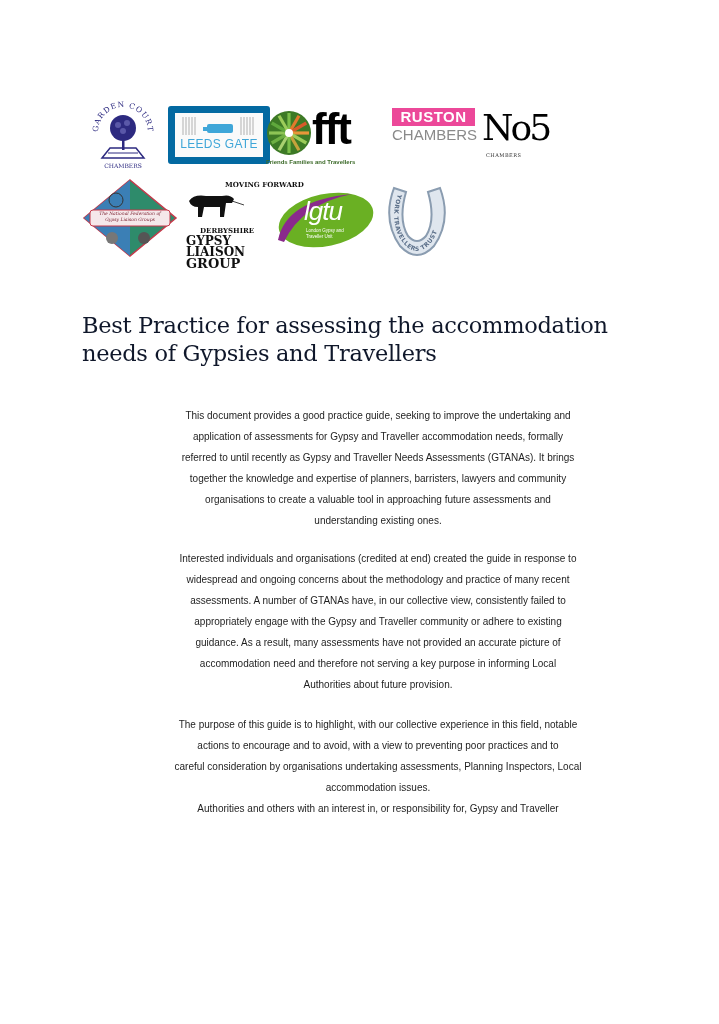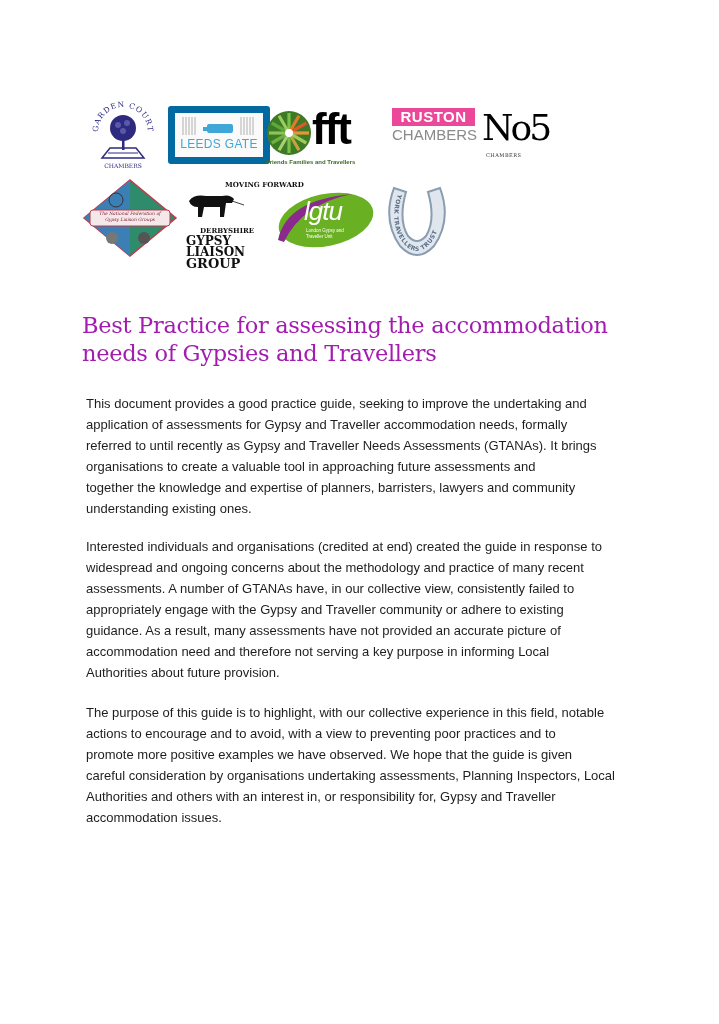--- a/index.html
+++ b/index.html
@@ -1,19 +1,19 @@
 <!DOCTYPE html>
 <html><head>
 <meta charset="utf-8">
 <style>
   html, body { margin: 0; padding: 0; background: #ffffff; }
   body { width: 719px; height: 1024px; position: relative; overflow: hidden; font-family: "Liberation Sans", sans-serif; color: #1a1a1a; }
   .logo { position: absolute; }
-  .title { position: absolute; left: 82px; top: 311px; width: 580px; font-family: "DejaVu Serif", serif; font-size: 22.5px; line-height: 28px; color: #a21caf; letter-spacing: -0.3px; margin: 0; font-weight: normal; }
-  .para { position: absolute; left: 86px; width: 560px; font-family: "Liberation Sans", sans-serif; font-size: 13px; line-height: 21px; color: #1e1e1e; margin: 0; }
+  .title { position: absolute; left: 82px; top: 311px; width: 580px; font-family: "DejaVu Serif", serif; font-size: 22.5px; line-height: 28px; color: #0f172a; letter-spacing: -0.3px; margin: 0; font-weight: normal; }
+  .para { position: absolute; left: 86px; width: 560px; font-family: "Liberation Sans", sans-serif; font-size: 10px; line-height: 21px; color: #1e1e1e; margin: 12px; text-align: center; }
   .para .ln { display: block; white-space: nowrap; }
 </style>
 </head>
 <body>
 
 <div class="logo" style="left:88px;top:98px;width:70px;height:72px;">
   <svg width="70" height="72" viewBox="0 0 70 72">
     <path id="gcarc" d="M10,34 A25,25 0 0 1 60,34" fill="none"></path>
     <text font-size="7.5" fill="#2d2a80" font-family="DejaVu Serif, serif" letter-spacing="1"><textPath href="#gcarc">GARDEN COURT</textPath></text>
     <circle cx="35" cy="30" r="13" fill="#2d2a80"></circle>
@@ -122,35 +122,34 @@
 
 <h1 class="title">
   <span style="display:block">Best Practice for assessing the accommodation</span>
   <span style="display:block">needs of Gypsies and Travellers</span>
 </h1>
 
 <p class="para" style="top:393px;">
   <span class="ln">This document provides a good practice guide, seeking to improve the undertaking and</span>
   <span class="ln">application of assessments for Gypsy and Traveller accommodation needs, formally</span>
   <span class="ln">referred to until recently as Gypsy and Traveller Needs Assessments (GTANAs).  It brings</span>
+  <span class="ln">together the knowledge and expertise of planners, barristers, lawyers and community</span>
   <span class="ln">organisations to create a valuable tool in approaching future assessments and</span>
-  <span class="ln">together the knowledge and expertise of planners, barristers, lawyers and community</span>
   <span class="ln">understanding existing ones.</span>
 </p>
 
 <p class="para" style="top:536px;">
   <span class="ln">Interested individuals and organisations (credited at end) created the guide in response to</span>
   <span class="ln">widespread and ongoing concerns about the methodology and practice of many recent</span>
   <span class="ln">assessments.  A number of GTANAs have, in our collective view, consistently failed to</span>
   <span class="ln">appropriately engage with the Gypsy and Traveller community or adhere to existing</span>
   <span class="ln">guidance.  As a result, many assessments have not provided an accurate picture of</span>
   <span class="ln">accommodation need and therefore not serving a key purpose in informing Local</span>
   <span class="ln">Authorities about future provision.</span>
 </p>
 
 <p class="para" style="top:702px;">
   <span class="ln">The purpose of this guide is to highlight, with our collective experience in this field, notable</span>
   <span class="ln">actions to encourage and to avoid, with a view to preventing poor practices and to</span>
-  <span class="ln">promote more positive examples we have observed.  We hope that the guide is given</span>
   <span class="ln">careful consideration by organisations undertaking assessments, Planning Inspectors, Local</span>
+  <span class="ln">accommodation issues.</span>
   <span class="ln">Authorities and others with an interest in, or responsibility for, Gypsy and Traveller</span>
-  <span class="ln">accommodation issues.</span>
 </p>
 
 </body></html>

